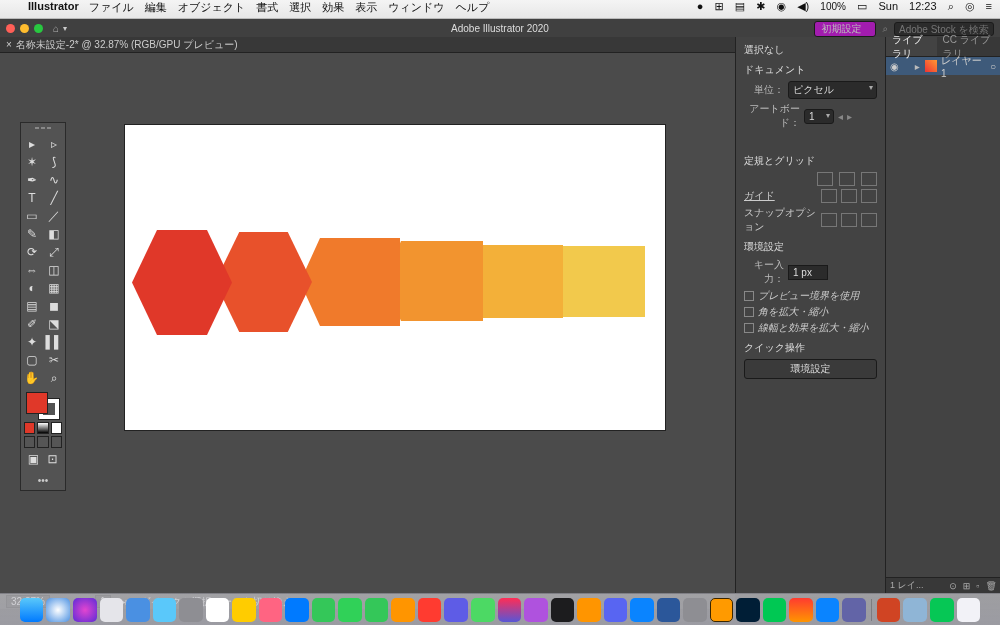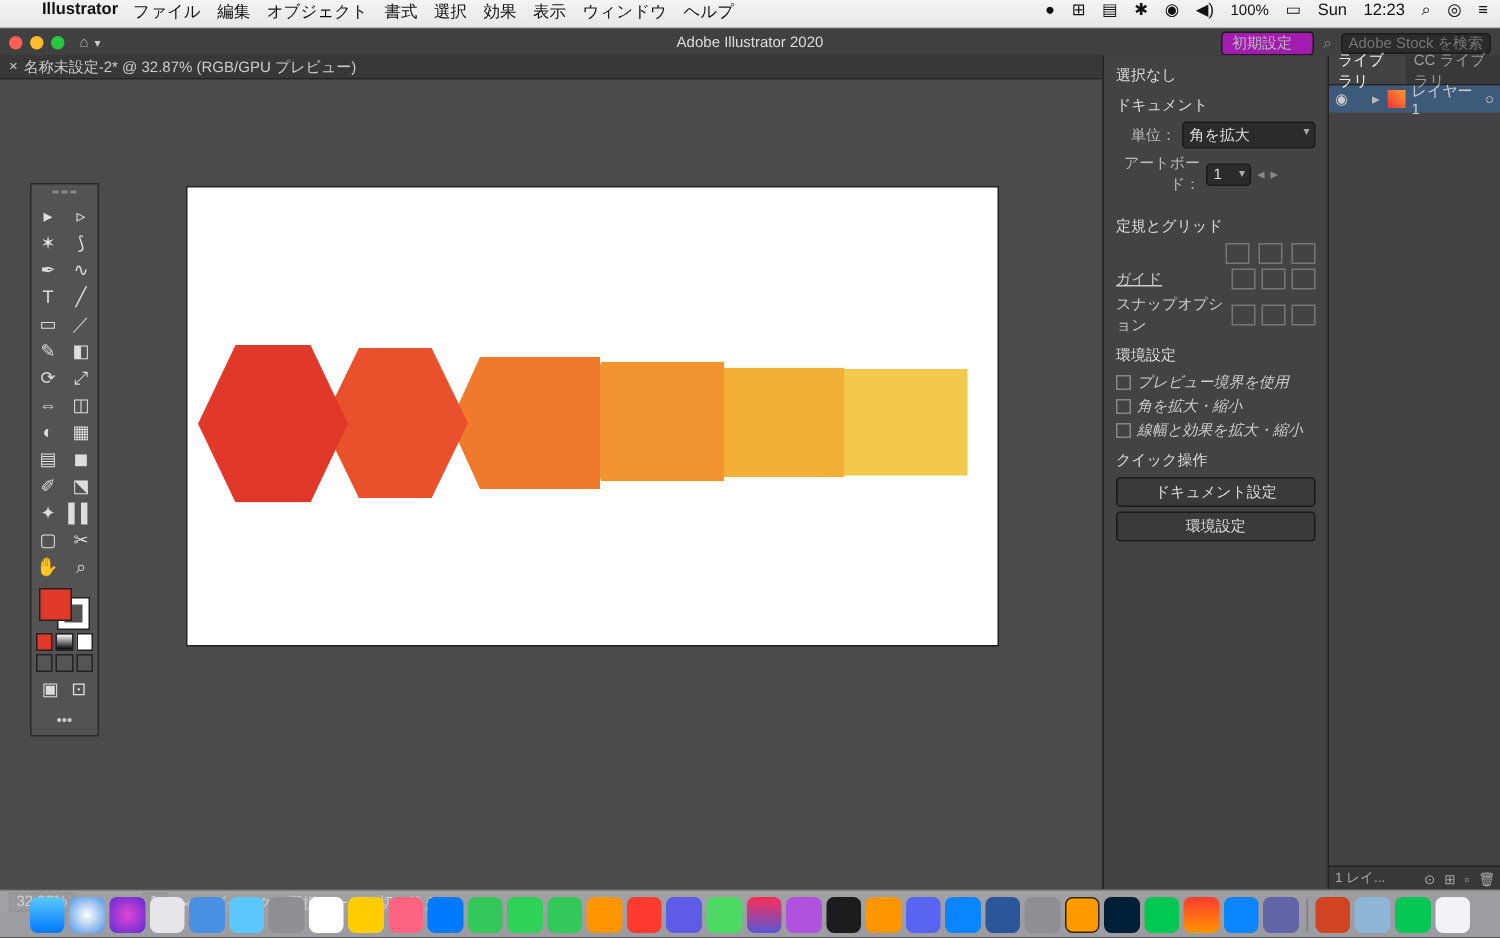--- a/index.html
+++ b/index.html
@@ -240,66 +240,67 @@
   <div class="dots">•••</div>
 </div>
 
 <div class="rightcol">
   <div class="props">
     <div class="panel-body">
       <div style="color:#ddd;">選択なし</div>
       <div class="sec-title">ドキュメント</div>
       <div class="row">
           <label>単位：</label>
-          <div class="dd">角を拡大</div>
+          <div class="dd">ピクセル</div>
         </div>
       <div class="row">
           <label style="width:56px;">アートボード：</label>
           <div class="dd" style="flex:0 0 30px;">1</div>
           <span style="color:#888;">◂</span>
           <span style="color:#888;">▸</span>
         </div>
 
-      <div class="sec-title" style="margin-top:14px;">定規とグリッド</div>
+      <div class="sec-title" style="margin-top:24px;">定規とグリッド</div>
       <div class="iconrow" style="justify-content:flex-end;">
           <span class="iconbox"></span>
           <span class="iconbox"></span>
           <span class="iconbox"></span>
         </div>
       <div class="row">
           <span style="flex:1;text-decoration:underline;">ガイド</span>
           <span class="iconbox"></span>
           <span class="iconbox"></span>
           <span class="iconbox"></span>
         </div>
       <div class="row">
           <span style="flex:1;">スナップオプション</span>
           <span class="iconbox"></span>
           <span class="iconbox"></span>
           <span class="iconbox"></span>
         </div>
 
       <div class="sec-title">環境設定</div>
+      <div class="row">
+          <label>キー入力：</label>
+          <input class="numfield" value="1 px" style="">
+        </div>
       <div class="chk">
           <span class="box"></span>
           <span>プレビュー境界を使用</span>
         </div>
       <div class="chk">
           <span class="box"></span>
           <span>角を拡大・縮小</span>
         </div>
       <div class="chk">
           <span class="box"></span>
           <span>線幅と効果を拡大・縮小</span>
         </div>
 
       <div class="sec-title">クイック操作</div>
-      <div class="row">
-          <div class="btn" style="flex:1">ドキュメント設定</div>
-        </div>
       <div class="row">
           <div class="btn" style="flex:1">環境設定</div>
         </div>
     </div>
   </div>
   <div class="layers" style="position:relative;">
     <div class="panel-tabs">
       <div class="ptab active">ライブラリ</div>
       <div class="ptab">CC ライブラリ</div>
     </div>

